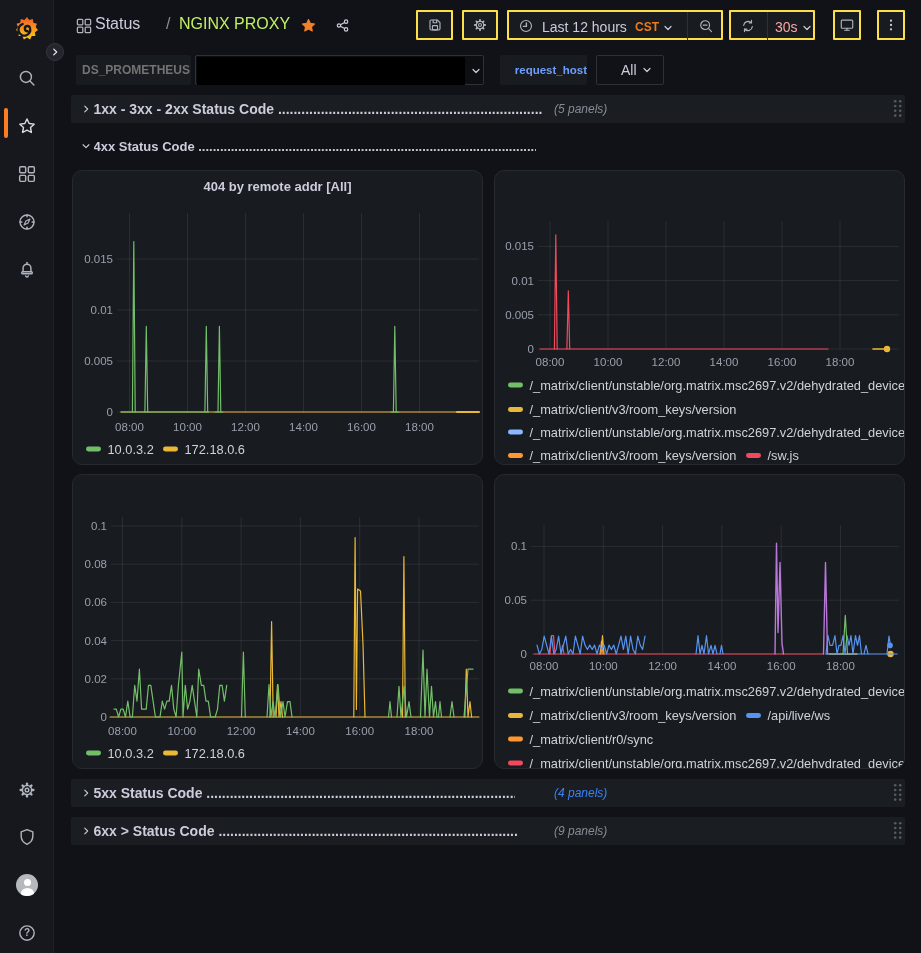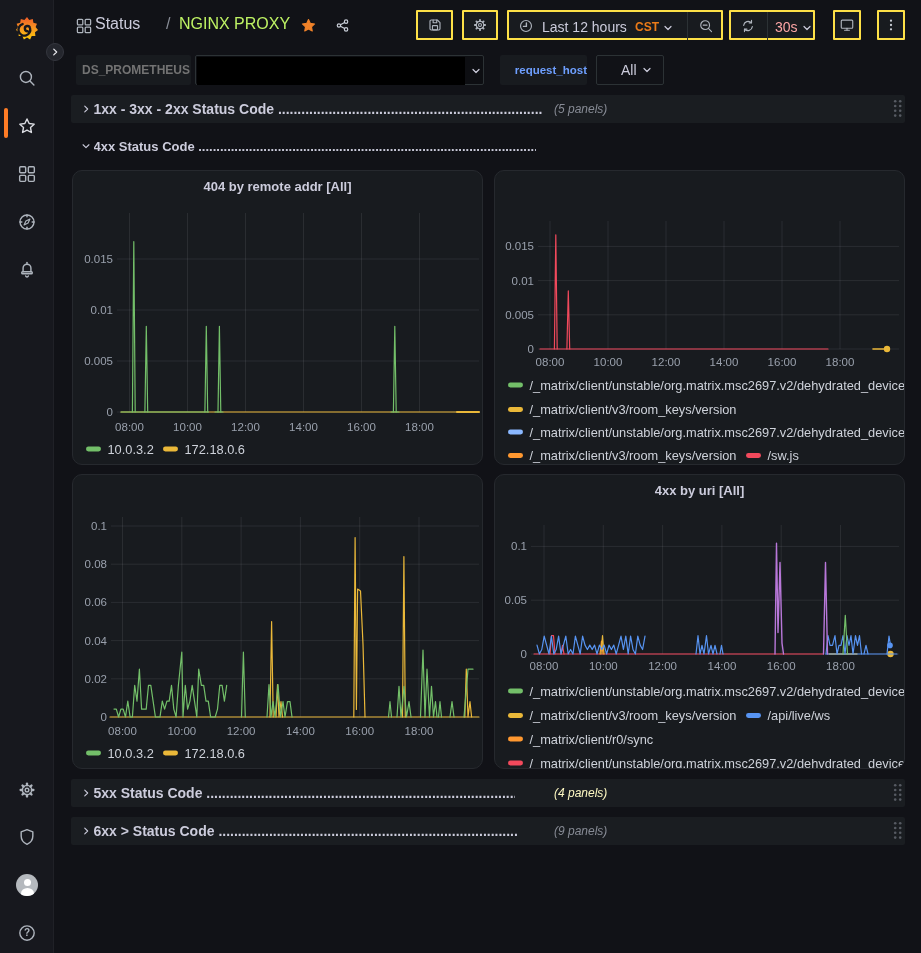--- a/index.html
+++ b/index.html
@@ -333,21 +333,20 @@
         <polyline points="365.5,242.0 367.0,226.7 368.5,242.0" fill="none" stroke="#73bf69" stroke-width="1.2" stroke-linejoin="round" stroke-linecap="round"></polyline>
         <polyline points="377.0,242.0 379.0,226.7 381.0,242.0" fill="none" stroke="#73bf69" stroke-width="1.2" stroke-linejoin="round" stroke-linecap="round"></polyline>
         <polyline points="391.0,242.0 395.0,194.2 400.0,194.2" fill="none" stroke="#73bf69" stroke-width="1.2" stroke-linejoin="round" stroke-linecap="round"></polyline>
         <rect x="13" y="275.6" width="15" height="4.8" rx="2.4" fill="#73bf69"></rect>
         <text x="34.5" y="282.6" font-size="12.8" fill="#ced2da" text-anchor="start" font-weight="normal">10.0.3.2</text>
         <rect x="90" y="275.6" width="15" height="4.8" rx="2.4" fill="#eab839"></rect>
         <text x="111.5" y="282.6" font-size="12.8" fill="#ced2da" text-anchor="start" font-weight="normal">172.18.0.6</text>
       </svg></div>
 </div>
 <div class="panel" style="left:494px;top:474px">
-  <div class="ptitle">4xx by uri [All]</div>
   <div class="abs" style="left:0;top:0"><svg width="410" height="294" font-family="Liberation Sans, sans-serif">
         <line x1="36" y1="179.0" x2="404" y2="179.0" stroke="rgba(204,204,220,0.10)" stroke-width="1"></line>
         <text x="32" y="183.0" font-size="11.5" fill="#99a0ac" text-anchor="end" font-weight="normal">0</text>
         <line x1="36" y1="125.2" x2="404" y2="125.2" stroke="rgba(204,204,220,0.10)" stroke-width="1"></line>
         <text x="32" y="129.2" font-size="11.5" fill="#99a0ac" text-anchor="end" font-weight="normal">0.05</text>
         <line x1="36" y1="71.4" x2="404" y2="71.4" stroke="rgba(204,204,220,0.10)" stroke-width="1"></line>
         <text x="32" y="75.4" font-size="11.5" fill="#99a0ac" text-anchor="end" font-weight="normal">0.1</text>
         <line x1="49.0" y1="50" x2="49.0" y2="179" stroke="rgba(204,204,220,0.10)" stroke-width="1"></line>
         <text x="49.0" y="195" font-size="11.5" fill="#99a0ac" text-anchor="middle" font-weight="normal">08:00</text>
         <line x1="108.3" y1="50" x2="108.3" y2="179" stroke="rgba(204,204,220,0.10)" stroke-width="1"></line>
@@ -389,21 +388,21 @@
         <rect x="13" y="285.6" width="15" height="4.8" rx="2.4" fill="#f2495c"></rect>
         <text x="34.5" y="292.6" font-size="12.8" fill="#ced2da" text-anchor="start" font-weight="normal">/_matrix/client/unstable/org.matrix.msc2697.v2/dehydrated_device_x</text>
       </svg></div>
 </div>
 
 <div class="rowhdr" style="top:779px">
   <svg style="margin-left:10px" width="10" height="10" viewBox="0 0 24 24" fill="none" stroke="#ccccdc" stroke-width="2.6" stroke-linecap="round" stroke-linejoin="round">
       <polyline points="9,5 16,12 9,19"></polyline>
     </svg>
   <span style="margin-left:2.5px;white-space:nowrap;overflow:hidden;width:421px;display:inline-block">5xx Status Code ...............................................................................................</span>
-  <span class="abs" style="left:483px;font-size:12px;font-style:italic;font-weight:normal;color:#fef9c3">(4 panels)</span>
+  <span class="abs" style="left:483px;font-size:12px;font-style:italic;font-weight:normal;color:#3b82f6">(4 panels)</span>
   <span class="abs" style="left:822px;top:3.5px"><svg width="10" height="18">
         <circle cx="2.2" cy="2.2" r="1.3" fill="#575b63"></circle>
         <circle cx="7.2" cy="2.2" r="1.3" fill="#575b63"></circle>
         <circle cx="2.2" cy="7.0" r="1.3" fill="#575b63"></circle>
         <circle cx="7.2" cy="7.0" r="1.3" fill="#575b63"></circle>
         <circle cx="2.2" cy="11.8" r="1.3" fill="#575b63"></circle>
         <circle cx="7.2" cy="11.8" r="1.3" fill="#575b63"></circle>
         <circle cx="2.2" cy="16.599999999999998" r="1.3" fill="#575b63"></circle>
         <circle cx="7.2" cy="16.599999999999998" r="1.3" fill="#575b63"></circle>
       </svg></span>

